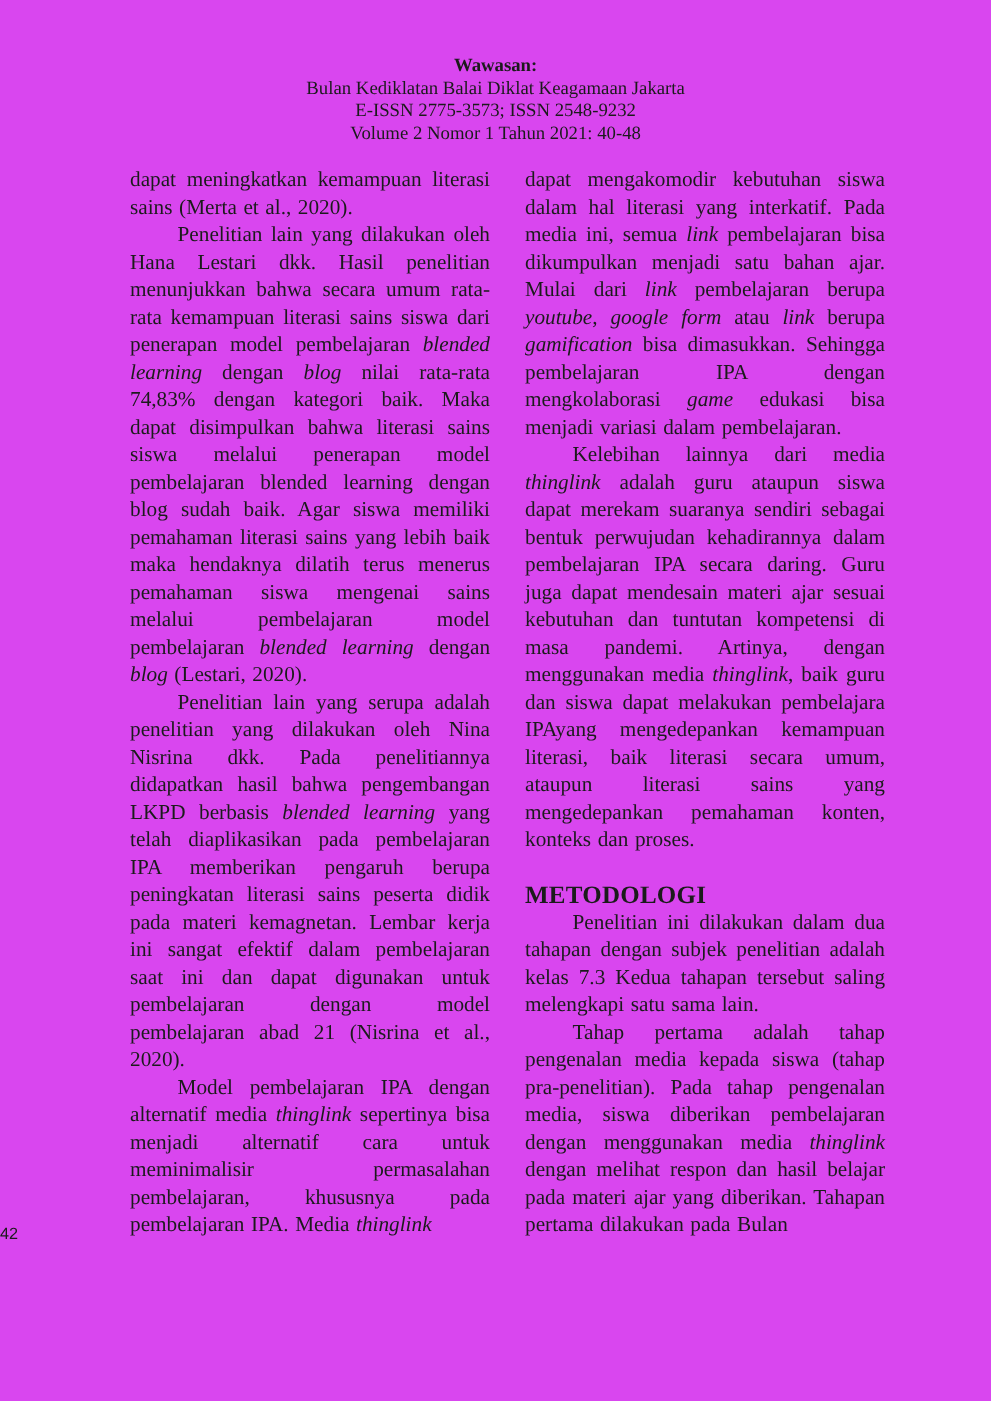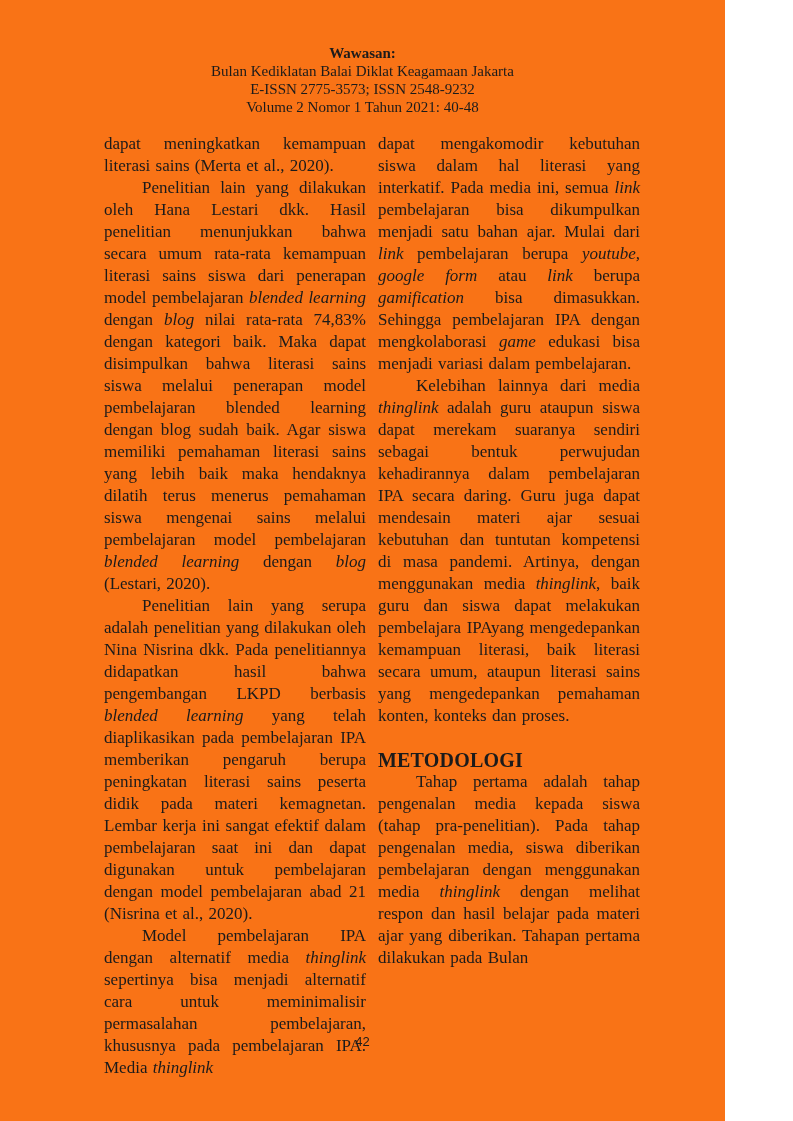--- a/index.html
+++ b/index.html
@@ -2,23 +2,23 @@
 <html><head>
 <meta charset="utf-8">
 <style>
   html, body {
     margin: 0;
     padding: 0;
     background: #ffffff;
   }
   .page {
     position: relative;
-    width: 725px;
+    width: 793px;
     height: 1121px;
-    background: #f97316;
+    background: #d946ef;
     color: #1b1b1b;
     font-family: "Liberation Serif", serif;
     overflow: hidden;
     box-sizing: border-box;
   }
   .header {
     padding-top: 44px;
     text-align: center;
     font-size: 15px;
     line-height: 18px;
@@ -52,24 +52,24 @@
   }
   .section-heading {
     font-size: 20px;
     line-height: 22px;
     font-weight: bold;
     margin-top: 22px;
     letter-spacing: 0.2px;
   }
   .footer {
     position: absolute;
-    top: 1034px;
+    top: 979px;
     left: 0;
     width: 100%;
-    text-align: center;
+    text-align: left;
     font-family: "Liberation Sans", sans-serif;
     font-size: 13px;
     color: #1b1b1b;
   }
 </style>
 </head>
 <body>
 
 <div class="page">
 
@@ -84,20 +84,21 @@
     <section class="col" id="col-left">
         <p class="para"><span>dapat meningkatkan kemampuan literasi sains (Merta et al., 2020).</span></p>
         <p class="para indent"><span>Penelitian lain yang dilakukan oleh Hana Lestari dkk. Hasil penelitian menunjukkan bahwa secara umum rata-rata kemampuan literasi sains siswa dari penerapan model pembelajaran </span><span class="it">blended learning</span><span> dengan </span><span class="it">blog</span><span> nilai rata-rata 74,83% dengan kategori baik. Maka dapat disimpulkan bahwa literasi sains siswa melalui penerapan model pembelajaran blended learning dengan blog sudah baik. Agar siswa memiliki pemahaman literasi sains yang lebih baik maka hendaknya dilatih terus menerus pemahaman siswa mengenai sains melalui pembelajaran model pembelajaran </span><span class="it">blended learning</span><span> dengan </span><span class="it">blog</span><span> (Lestari, 2020).</span></p>
         <p class="para indent"><span>Penelitian lain yang serupa adalah penelitian yang dilakukan oleh Nina Nisrina dkk. Pada penelitiannya didapatkan hasil bahwa pengembangan LKPD berbasis </span><span class="it">blended learning</span><span> yang telah diaplikasikan pada pembelajaran IPA memberikan pengaruh berupa peningkatan literasi sains peserta didik pada materi kemagnetan. Lembar kerja ini sangat efektif dalam pembelajaran saat ini dan dapat digunakan untuk pembelajaran dengan model pembelajaran abad 21 (Nisrina et al., 2020).</span></p>
         <p class="para indent"><span>Model pembelajaran IPA dengan alternatif media </span><span class="it">thinglink</span><span> sepertinya bisa menjadi alternatif cara untuk meminimalisir permasalahan pembelajaran, khususnya pada pembelajaran IPA. Media </span><span class="it">thinglink</span></p>
       </section>
     <section class="col" id="col-right">
         <p class="para"><span>dapat mengakomodir kebutuhan siswa dalam hal literasi yang interkatif. Pada media ini, semua </span><span class="it">link</span><span> pembelajaran bisa dikumpulkan menjadi satu bahan ajar. Mulai dari </span><span class="it">link</span><span> pembelajaran berupa </span><span class="it">youtube, google form</span><span> atau </span><span class="it">link</span><span> berupa </span><span class="it">gamification</span><span> bisa dimasukkan. Sehingga pembelajaran IPA dengan mengkolaborasi </span><span class="it">game</span><span> edukasi bisa menjadi variasi dalam pembelajaran.</span></p>
         <p class="para indent"><span>Kelebihan lainnya dari media </span><span class="it">thinglink</span><span> adalah guru ataupun siswa dapat merekam suaranya sendiri sebagai bentuk perwujudan kehadirannya dalam pembelajaran IPA secara daring. Guru juga dapat mendesain materi ajar sesuai kebutuhan dan tuntutan kompetensi di masa pandemi. Artinya, dengan menggunakan media </span><span class="it">thinglink</span><span>, baik guru dan siswa dapat melakukan pembelajara IPAyang mengedepankan kemampuan literasi, baik literasi secara umum, ataupun literasi sains yang mengedepankan pemahaman konten, konteks dan proses.</span></p>
         <div class="section-heading">METODOLOGI</div>
+        <p class="para indent"><span>Penelitian ini dilakukan dalam dua tahapan dengan subjek penelitian adalah kelas 7.3 Kedua tahapan tersebut saling melengkapi satu sama lain.</span></p>
         <p class="para indent"><span>Tahap pertama adalah tahap pengenalan media kepada siswa (tahap pra-penelitian). Pada tahap pengenalan media, siswa diberikan pembelajaran dengan menggunakan media </span><span class="it">thinglink</span><span> dengan melihat respon dan hasil belajar pada materi ajar yang diberikan. Tahapan pertama dilakukan pada Bulan</span></p>
       </section>
   </main>
 
   <footer class="footer">
     <span>42</span>
   </footer>
 
 </div>
 

